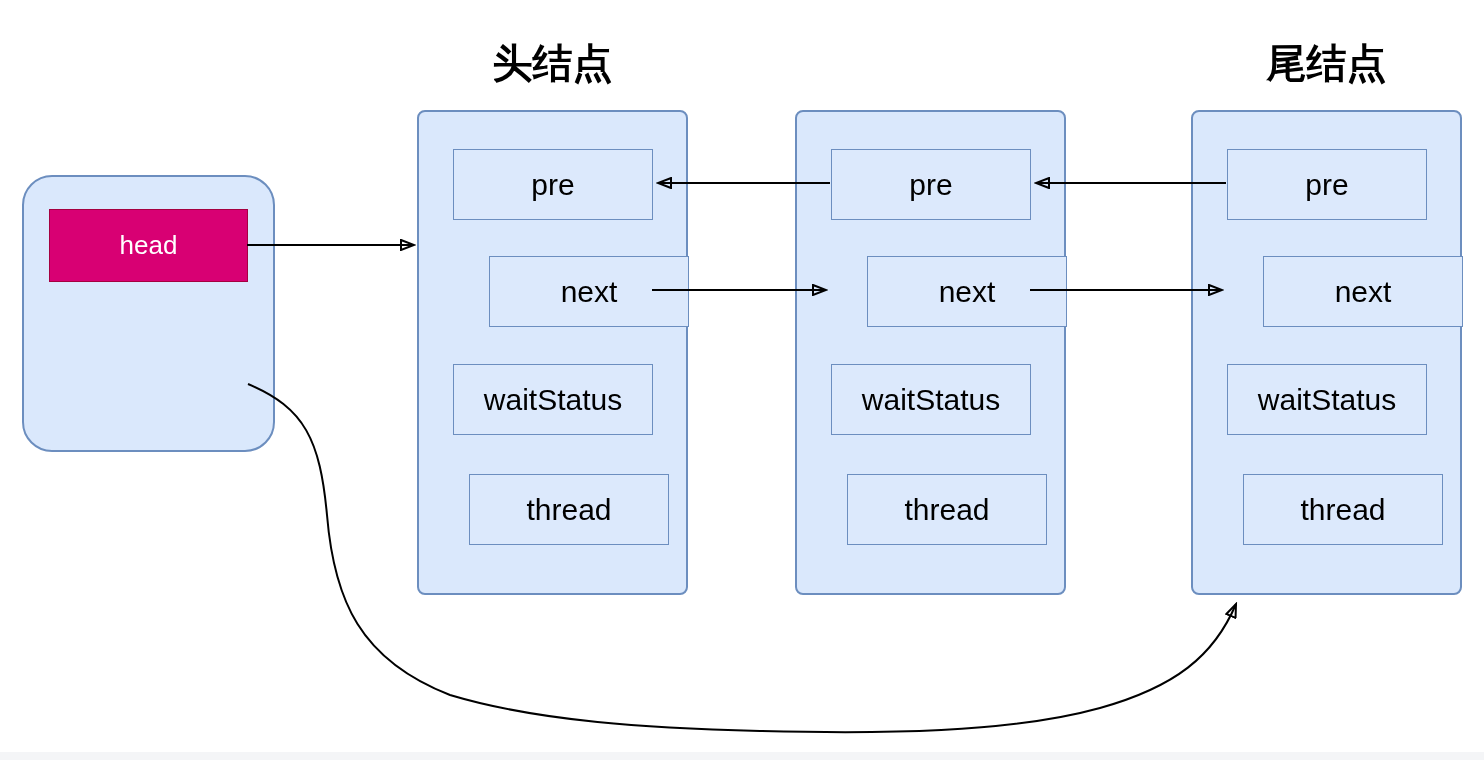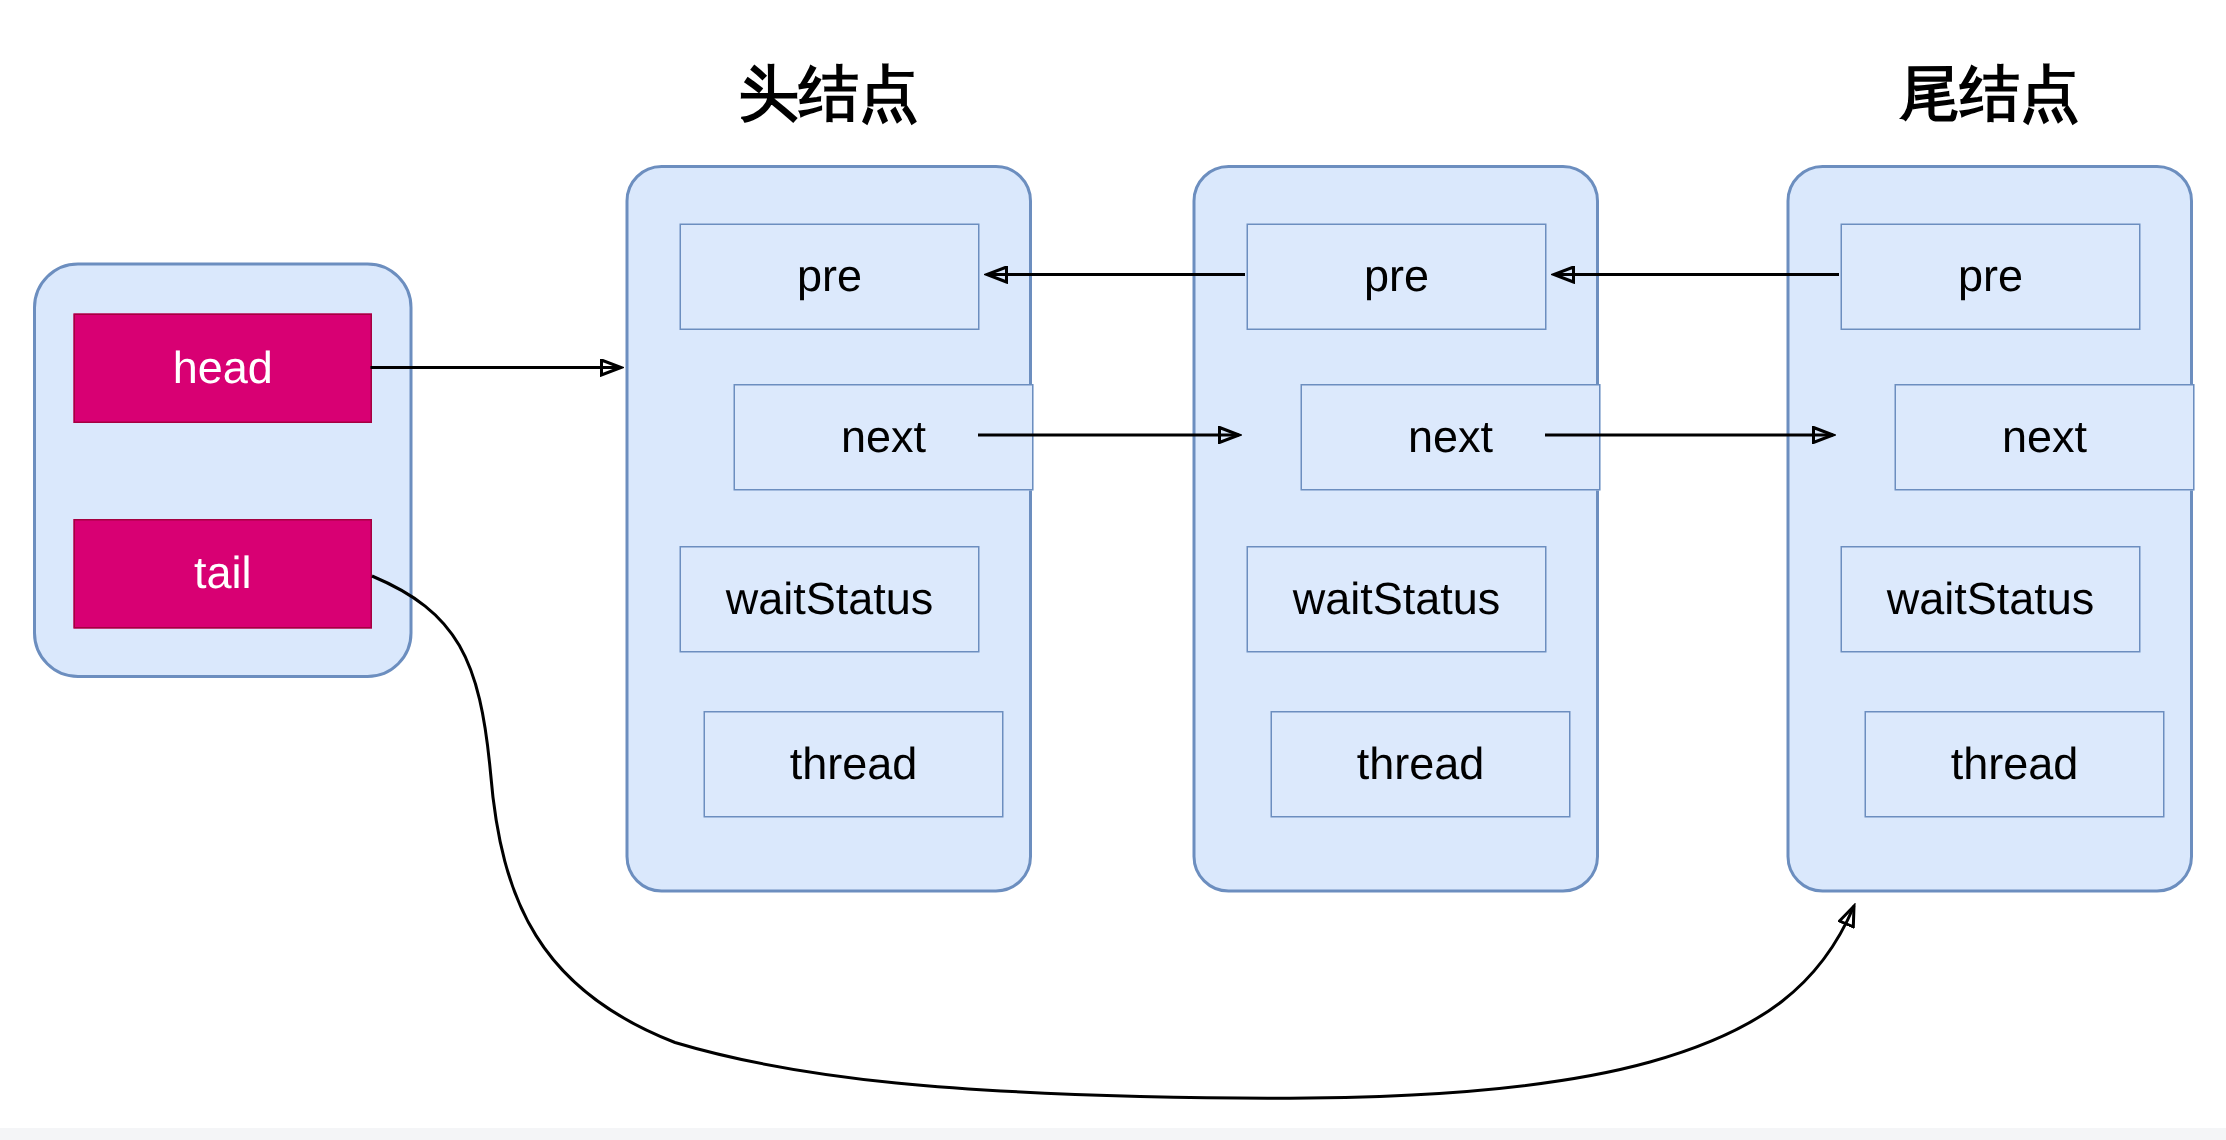--- a/index.html
+++ b/index.html
@@ -38,35 +38,35 @@
   }
   .pointer {
     position: absolute;
     left: 25px;
     width: 199px;
     height: 73px;
     box-sizing: border-box;
     background: var(--pointer-fill, #d80073);
     border: 1px solid var(--pointer-border, #a50040);
     color: var(--pointer-text, #ffffff);
-    font-size: 30px;
+    font-size: 26px;
     line-height: 71px;
     text-align: center;
   }
   .pointer.head { top: 32px; }
   .pointer.tail { top: 169px; }
   .node-box {
     position: absolute;
     top: 110px;
     width: 271px;
     height: 485px;
     box-sizing: border-box;
     background: var(--node-fill, #dae8fc);
     border: 2px solid var(--node-border, #6c8ebf);
-    border-radius: 24px;
+    border-radius: 8px;
   }
   .node-box.col1 { left: 417px; }
   .node-box.col2 { left: 795px; }
   .node-box.col3 { left: 1191px; }
   .field {
     position: absolute;
     left: 34px;
     width: 200px;
     height: 71px;
     box-sizing: border-box;
@@ -108,21 +108,20 @@
 </head>
 <body>
 
 <div class="canvas">
 
   <div class="title col1-title">头结点</div>
   <div class="title col3-title">尾结点</div>
 
   <div class="aqs-box">
     <div class="pointer head">head</div>
-    <div class="pointer tail">tail</div>
   </div>
 
   <div class="node-box col1">
     <div class="field f1">pre</div>
     <div class="field f2">next</div>
     <div class="field f3">waitStatus</div>
     <div class="field f4">thread</div>
   </div>
 
   <div class="node-box col2">

